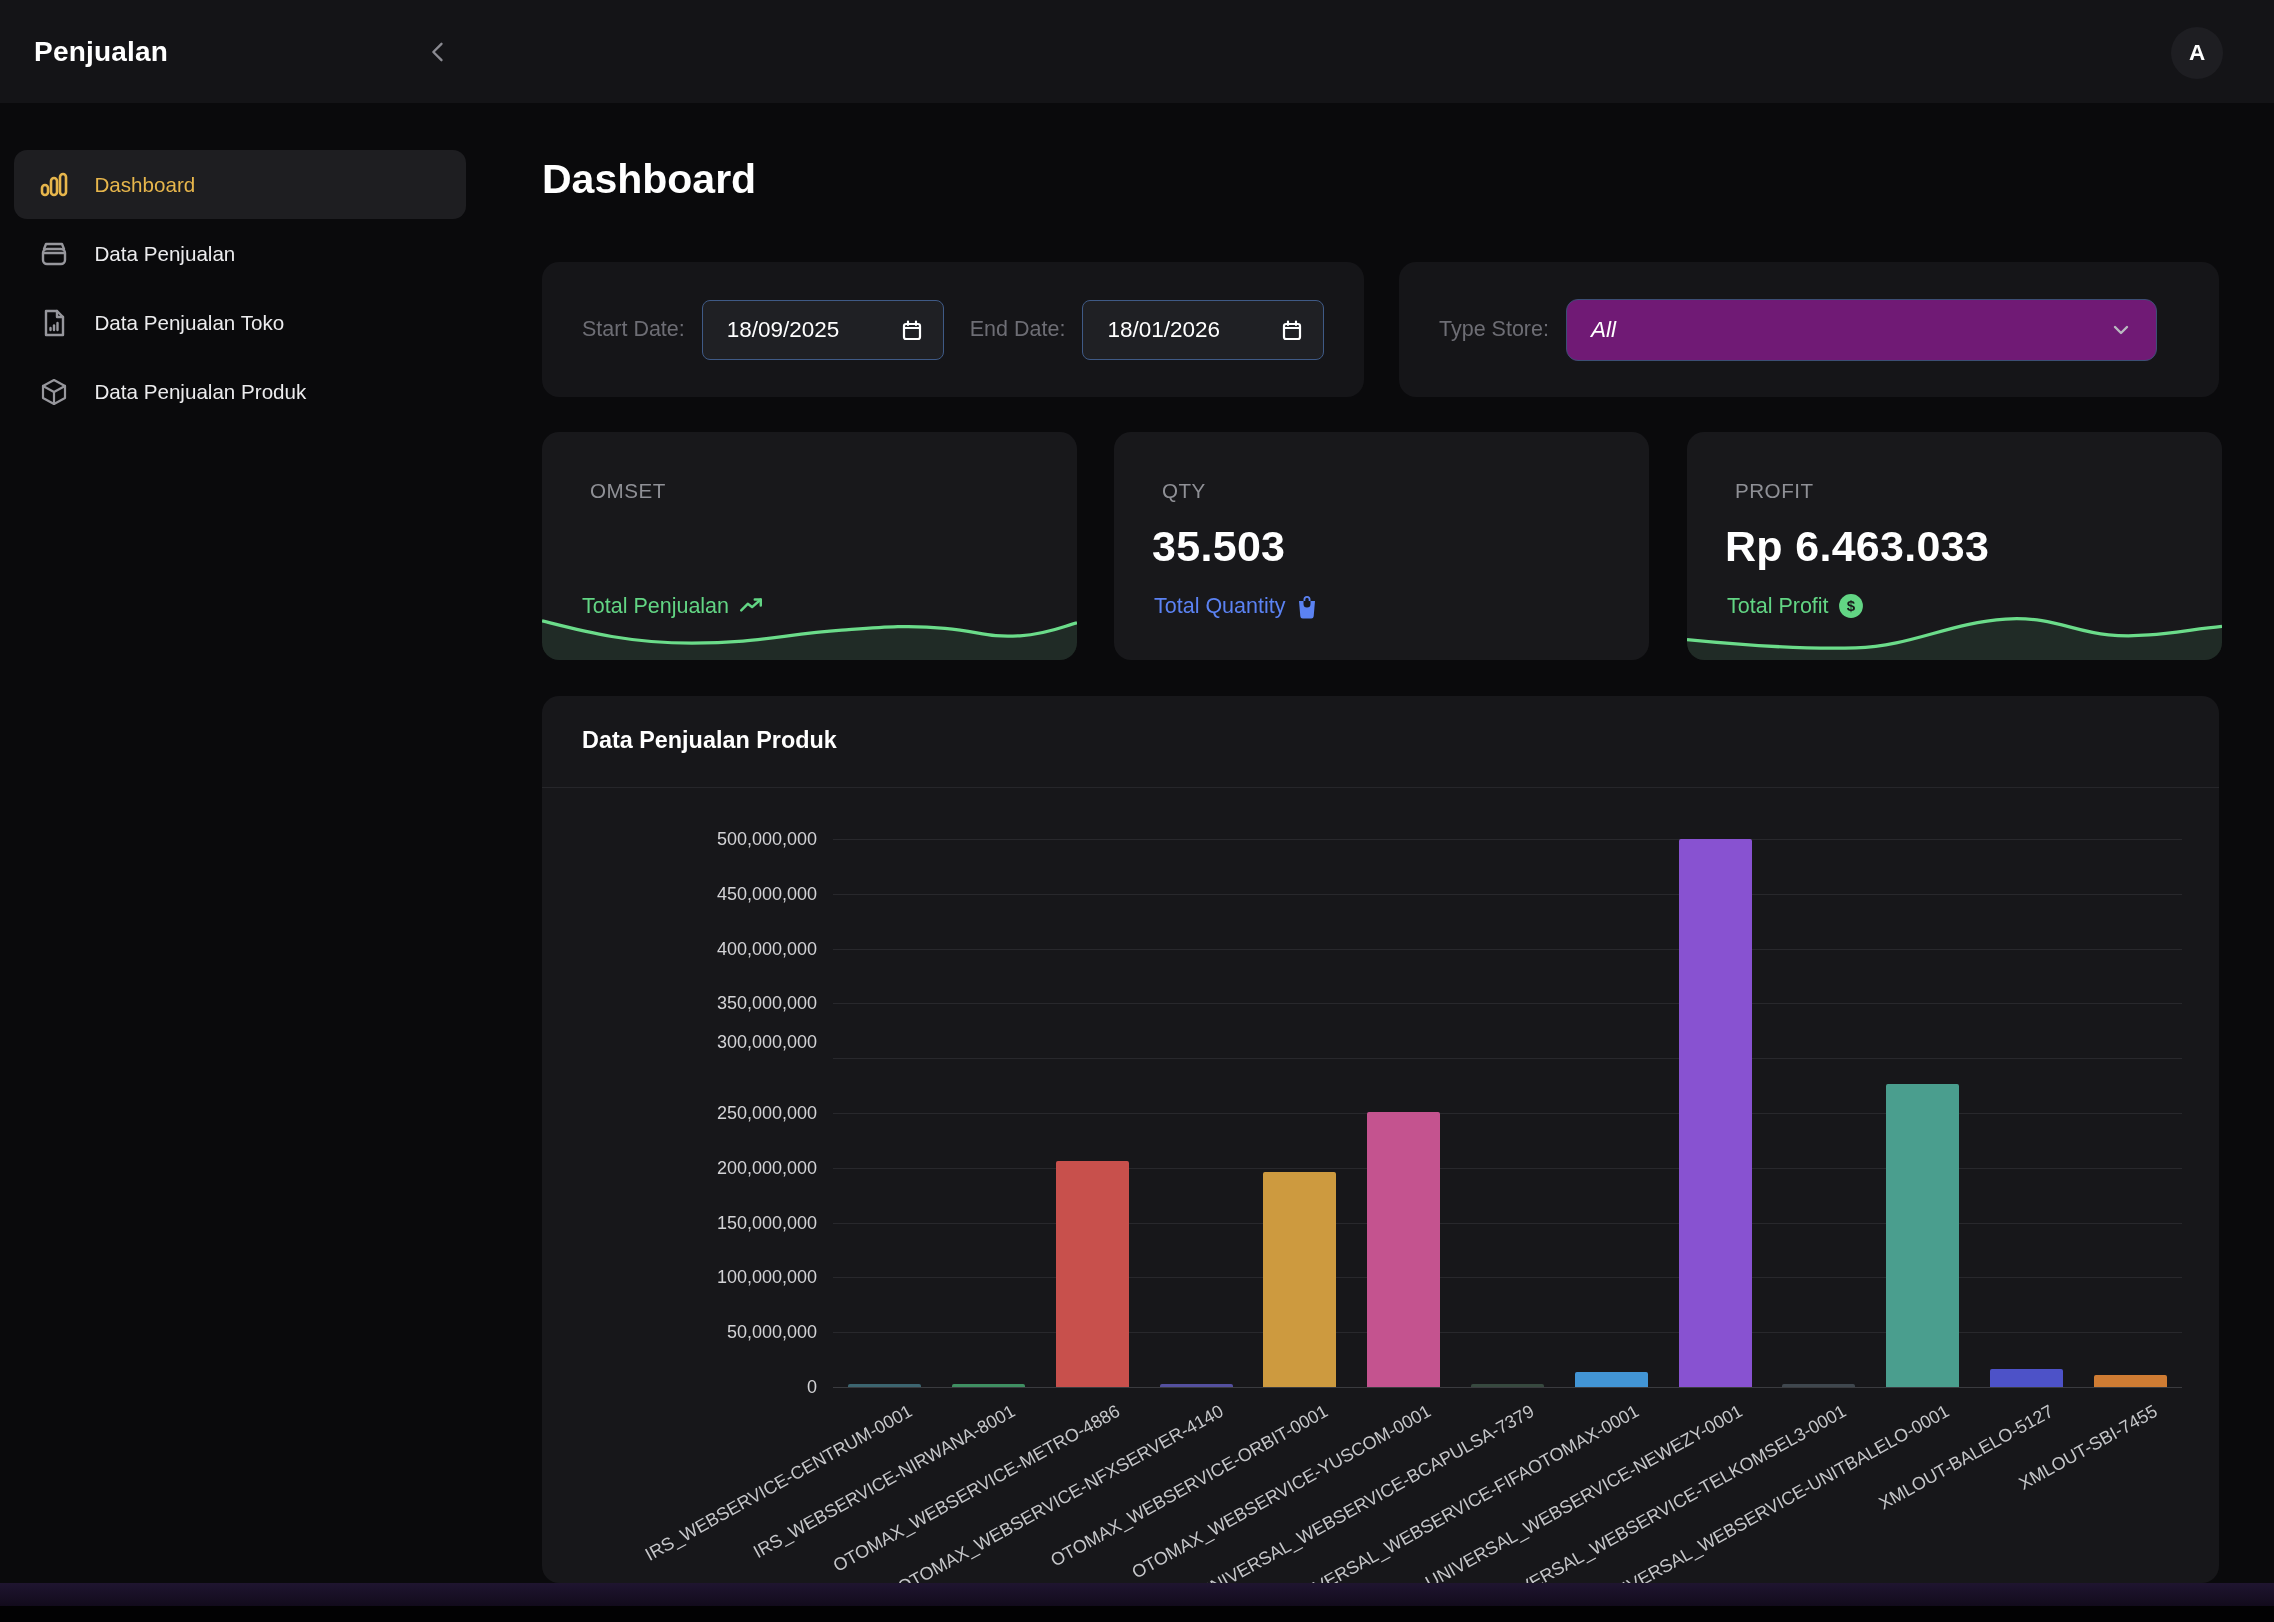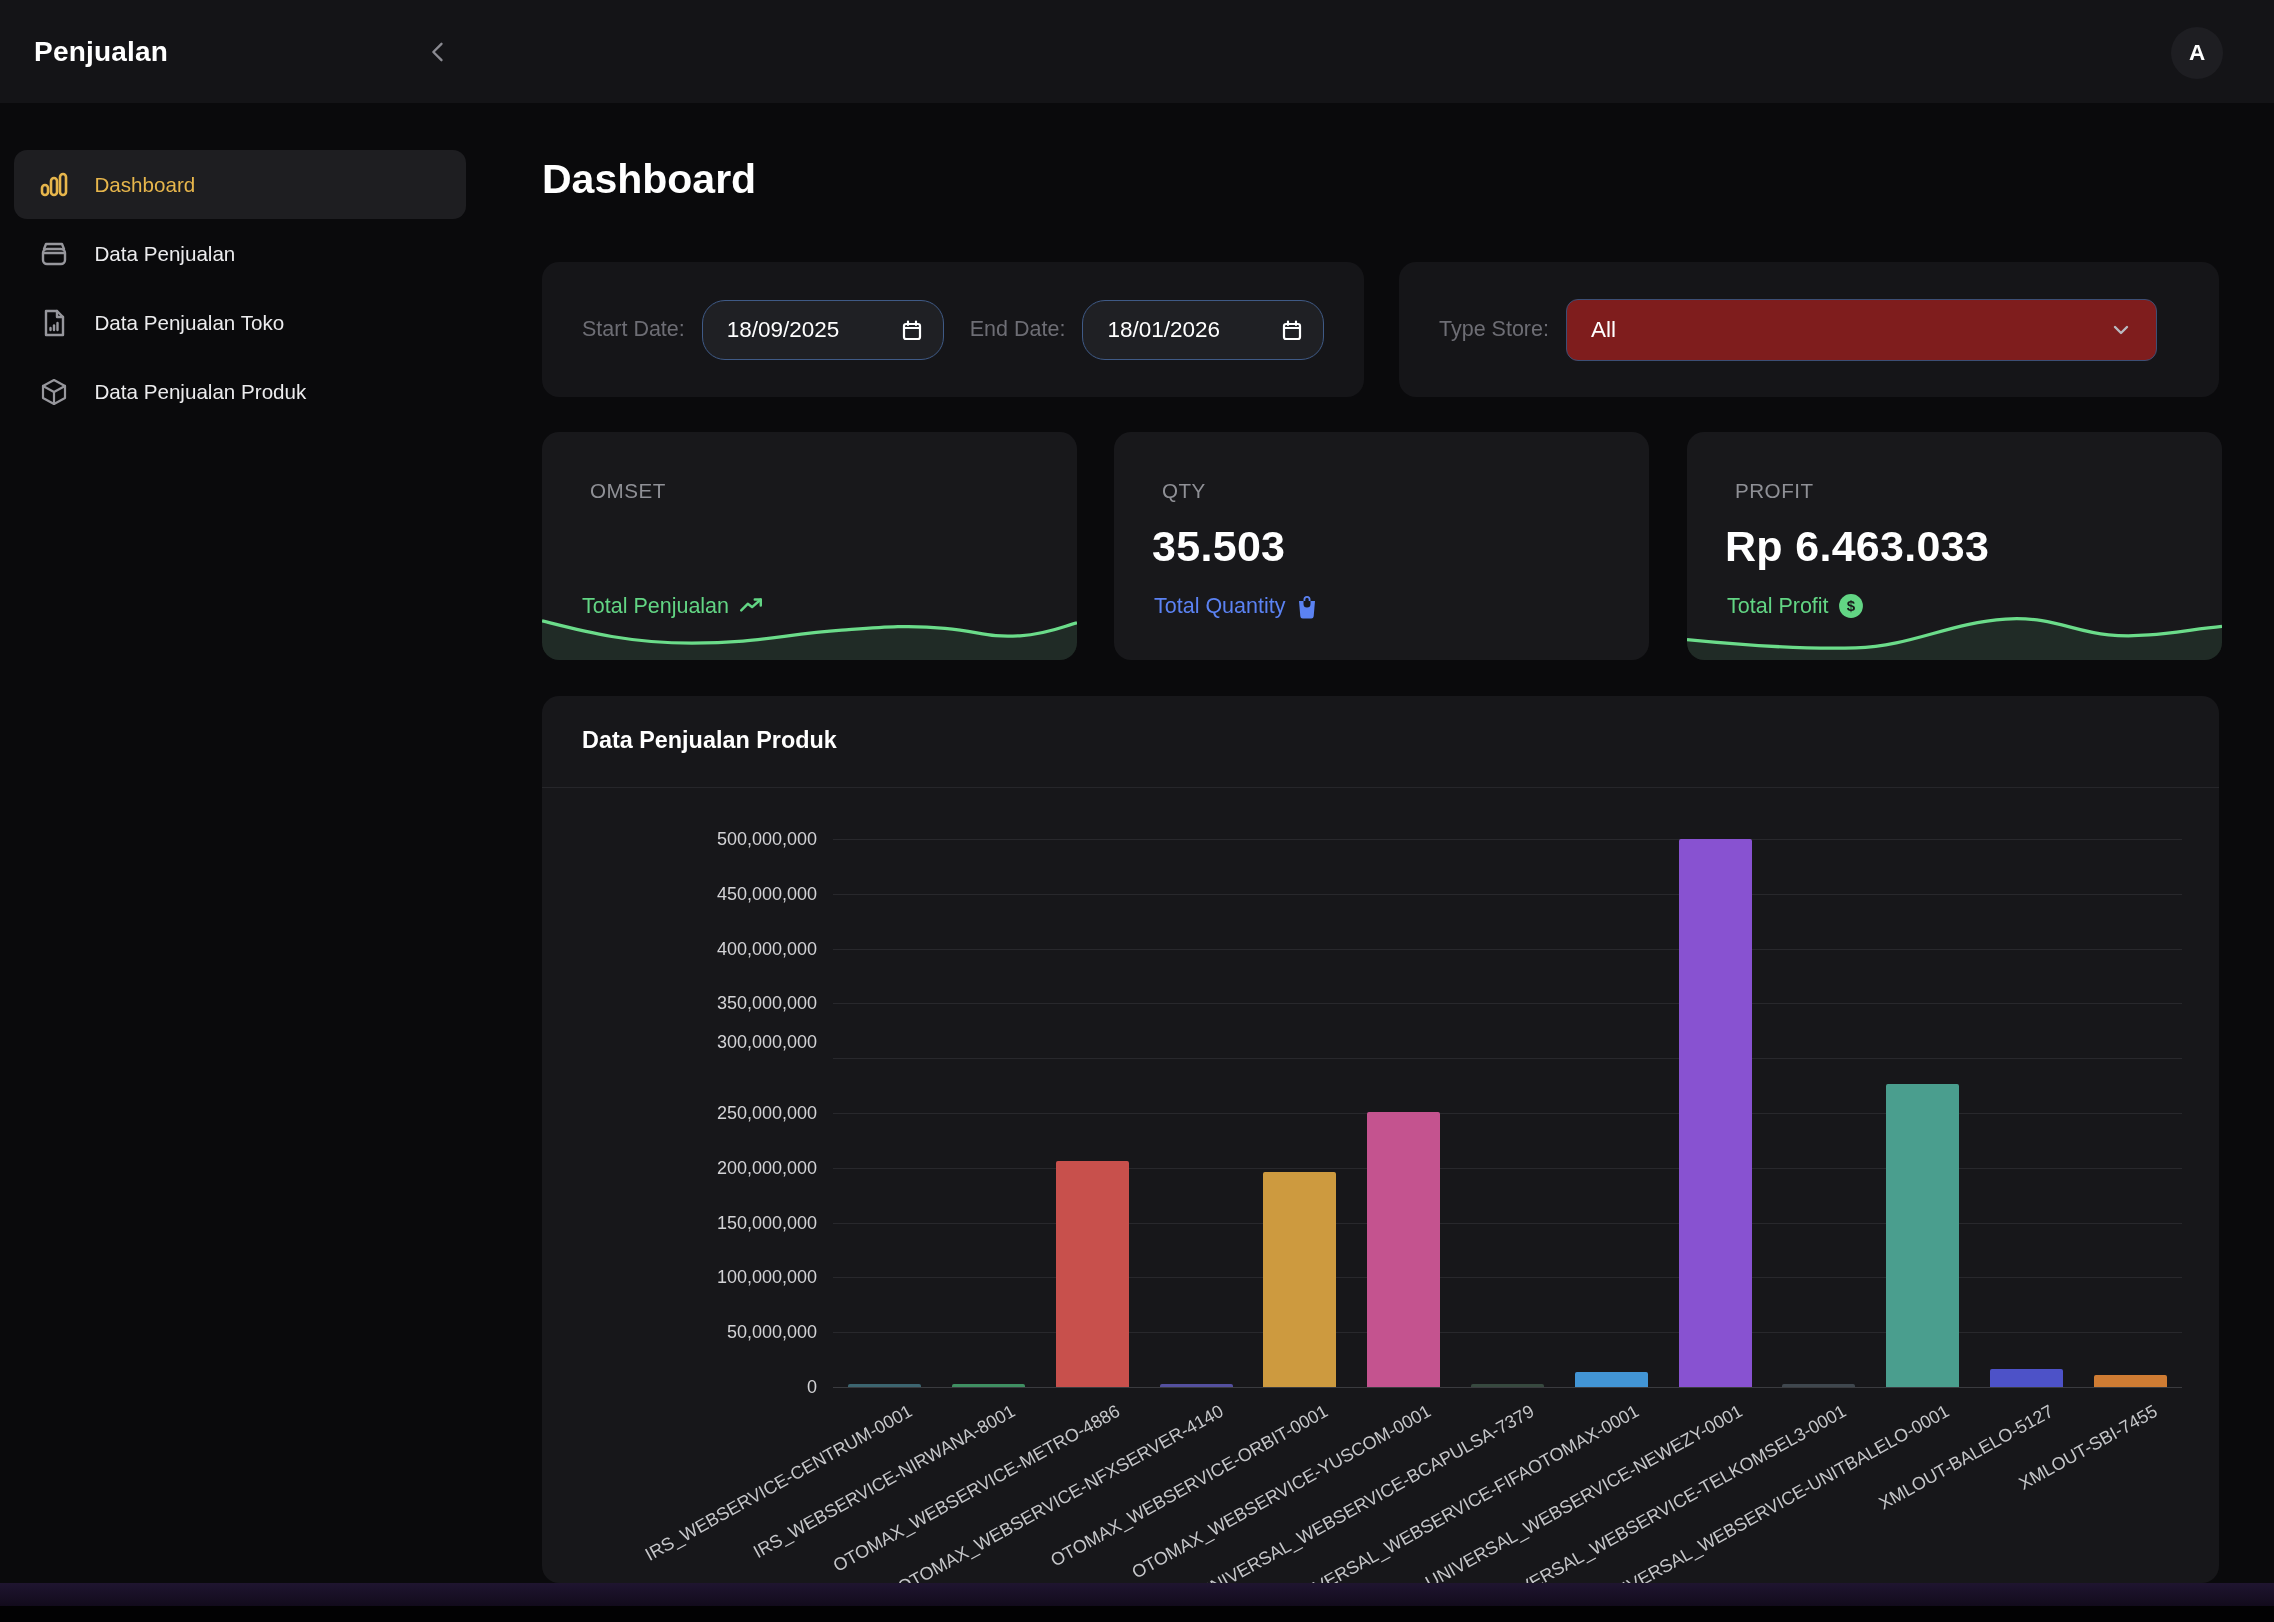--- a/index.html
+++ b/index.html
@@ -41,28 +41,28 @@
   
   .main { position:absolute; left:542px; top:103px; width:1677px; background:transparent; }
   .page-title { position:absolute; left:0; top:53px; font-size:41px; font-weight:800; color:#fff; }
   .card { background:#18181b; border-radius:17px; position:absolute; }
   
   .filter-card { top:159px; height:135px; background:#151518; display:flex; align-items:center; }
   .filter-a { left:0; width:822px; padding-left:40px; }
   .filter-b { left:857px; width:820px; padding-left:40px; }
   .filter-label { color:#6d6d74; font-size:21.5px; margin-right:17px; white-space:nowrap; }
   .date-input {
-    width:242px; height:60px; background:#1f2024; border:1.9px solid #3f5a86; border-radius:23px;
+    width:242px; height:60px; background:#1f2024; border:1.9px solid #3f5a86; border-radius:8px;
     color:#fff; font-size:22.5px; display:flex; align-items:center; justify-content:space-between;
     padding:0 19px 0 24px; margin-right:26px; cursor:pointer;
   }
   .select-input {
-    width:591px; height:62px; background:#7f1d1d; border:1.9px solid #3c4e74; border-radius:12px;
+    width:591px; height:62px; background:#701a75; border:1.9px solid #3c4e74; border-radius:12px;
     color:#fff; font-size:22.5px; display:flex; align-items:center; justify-content:space-between;
-    padding:0 22.5px 0 24px; cursor:pointer;
+    padding:0 22.5px 0 24px; cursor:pointer;font-style:italic;
   }
   
   .stat-card { top:329px; width:535px; height:228px; overflow:hidden; }
   .stat-1 { left:0; } .stat-2 { left:572px; } .stat-3 { left:1145px; }
   .stat-label { position:absolute; left:48px; top:47px; color:#8f9096; font-size:20.6px; letter-spacing:0.5px; }
   .stat-value { position:absolute; left:38px; top:90px; color:#fff; font-size:43px; font-weight:800; letter-spacing:0.3px; }
   .stat-sub { position:absolute; left:40px; top:161px; font-size:21.5px; display:flex; align-items:center; gap:9.4px; }
   .spark { position:absolute; left:0; right:0; bottom:0; height:54px; width:100%; }
   
   .chart-card { top:593px; height:887px; width:1677px; background:#17171a; overflow:hidden; }

